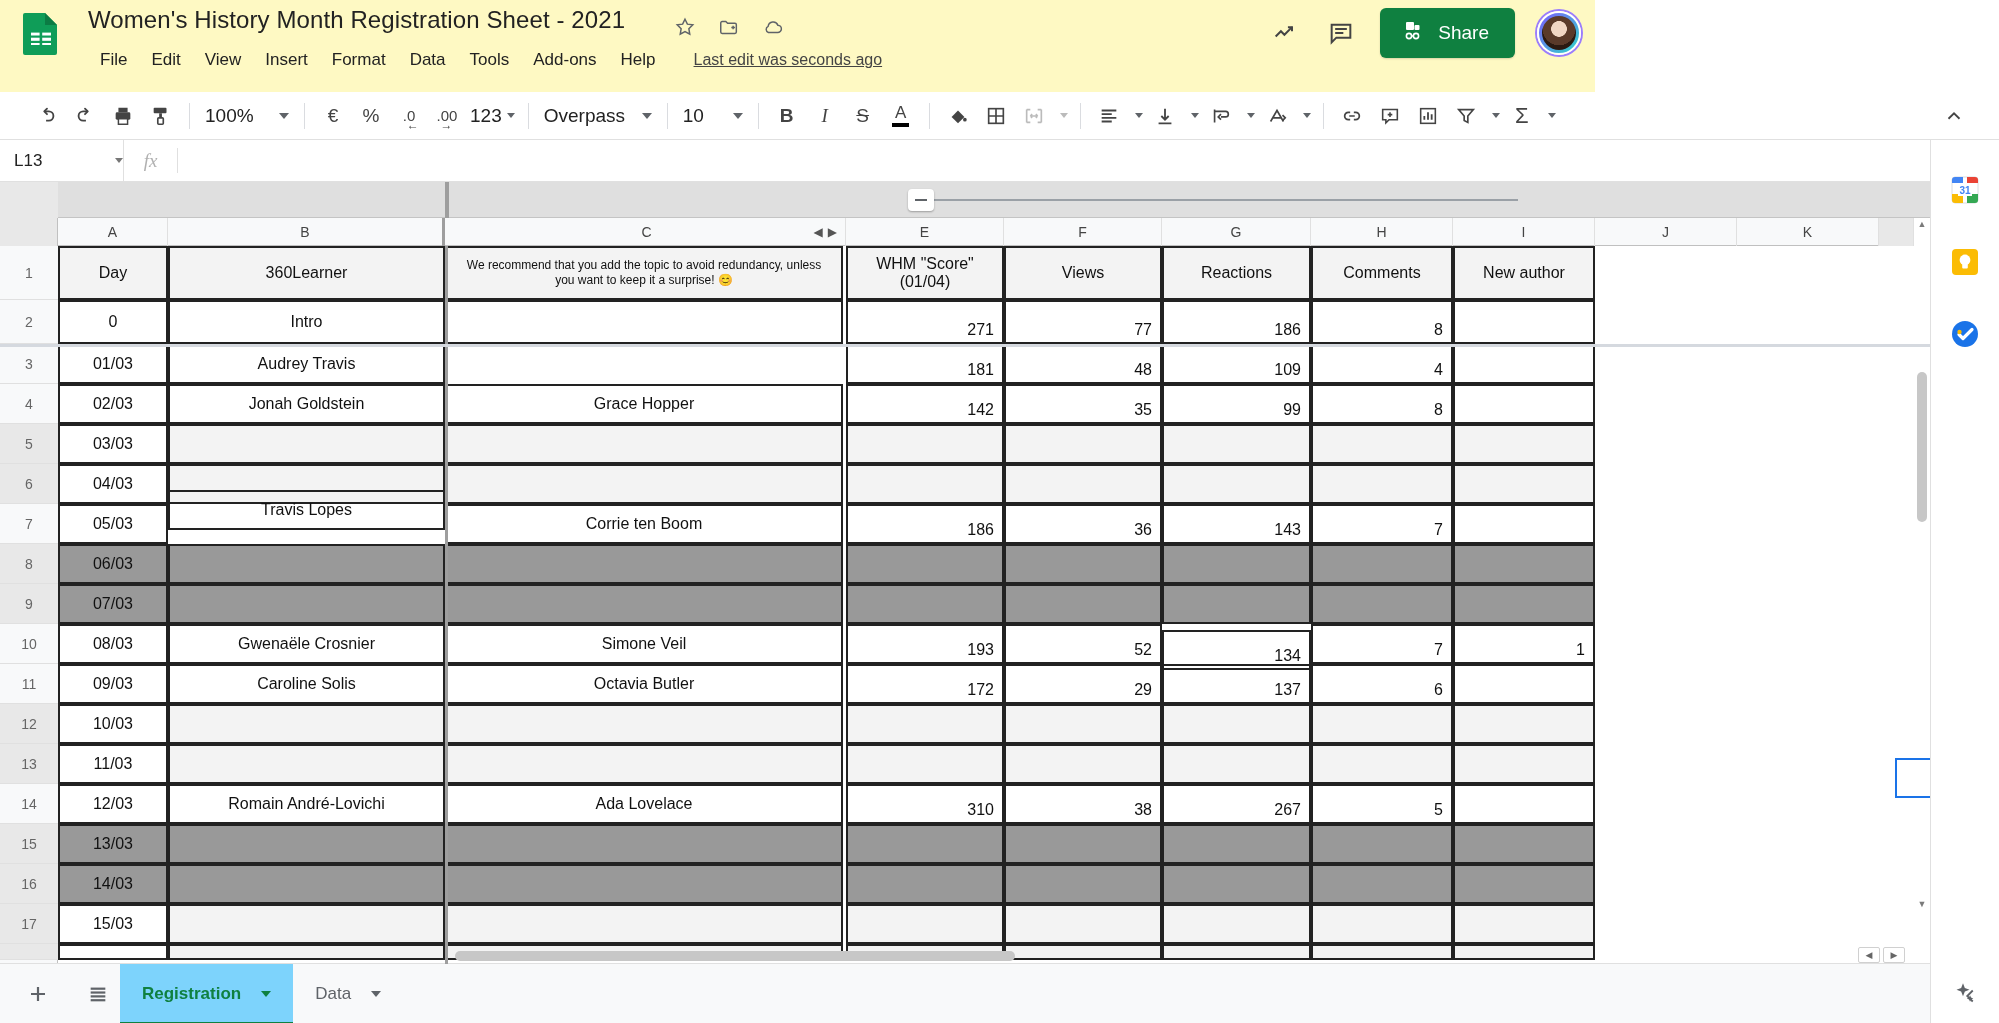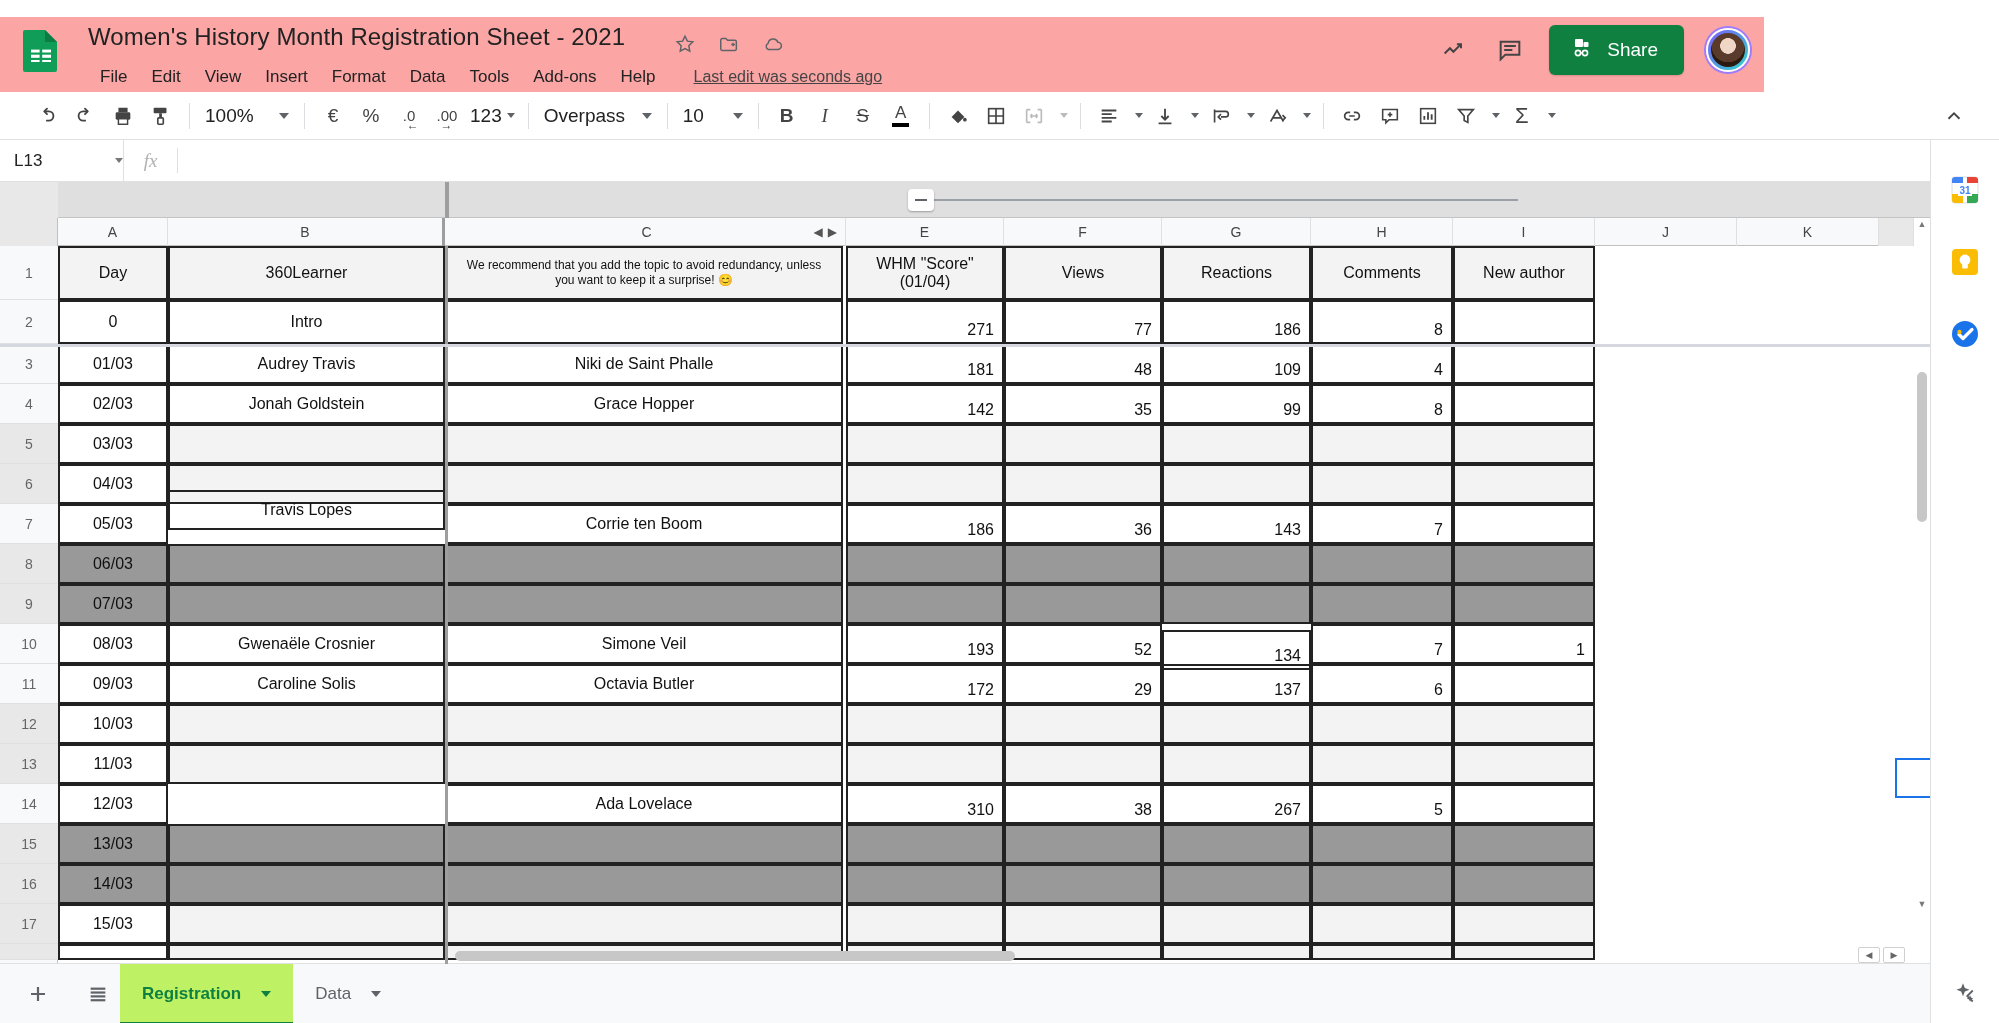--- a/index.html
+++ b/index.html
@@ -7,21 +7,21 @@
     margin: 0; padding: 0;
     width: 1999px; height: 1023px;
     overflow: hidden;
     background: #ffffff;
     font-family: "Liberation Sans", sans-serif;
     -webkit-font-smoothing: antialiased;
   }
   .app { position: relative; width: 1999px; height: 1023px; background:#fff; }
 
   
-  .titlebar { position:absolute; top:17px; left:0; width:1764px; height:92px; background:#fca5a5; }
+  .titlebar { position:absolute; top:0; left:0; width:1595px; height:92px; background:#fef9c3; }
   .logo { position:absolute; left:18px; top:11px; width:46px; height:46px;
           display:flex; align-items:center; justify-content:center; }
   .logo svg { display:block; }
   .doc-title { position:absolute; left:88px; top:6px; font-size:24px; color:#222; letter-spacing:0.1px; white-space:nowrap; }
   .title-icons { position:absolute; left:672px; top:14px; display:flex; gap:18px; align-items:center; }
   .ticon { width:26px; height:26px; color:#5f6368; display:flex; align-items:center; justify-content:center; cursor:pointer; }
   .menubar { position:absolute; left:88px; top:47px; display:flex; gap:0px; align-items:center; }
   .menu-item { font-size:17px; color:#222; padding:3px 12px; cursor:pointer; border-radius:4px; white-space:nowrap;}
   .lastedit { font-size:16px; color:#444; text-decoration:underline; margin-left:26px; white-space:nowrap; cursor:pointer;}
 
@@ -122,21 +122,21 @@
   .sp-icon { width:34px; height:34px; border-radius:6px; display:flex; align-items:flex-start; justify-content:center; cursor:pointer; }
   .sp-expand { position:absolute; bottom:12px; right:18px; color:#5f6368; cursor:pointer; }
 
   
   .bottombar { position:absolute; bottom:0; left:0; width:1930px; height:60px; background:#f8f9fa;
                border-top:1px solid #e0e0e0; display:flex; align-items:center; }
   .bb-btn { width:44px; height:44px; margin-left:16px; border-radius:50%; display:flex; align-items:center;
             justify-content:center; color:#5f6368; cursor:pointer; }
   .sheet-tab { height:60px; display:flex; align-items:center; gap:10px; padding:0 22px; font-size:17px;
                color:#5f6368; cursor:pointer; }
-  .sheet-tab.active { background:#bef264; color:#0f8040; font-weight:bold; box-shadow: 0 -2px 0 #0f8040 inset;}
+  .sheet-tab.active { background:#7dd3fc; color:#0f8040; font-weight:bold; box-shadow: 0 -2px 0 #0f8040 inset;}
   .sheet-tab .caret { border-top-color:#5f6368; }
   .sheet-tab.active .caret { border-top-color:#0f8040; }
   .bb-right { position:absolute; right:18px; bottom:12px; width:36px; height:36px;
               display:flex; align-items:center; justify-content:center; color:#5f6368; cursor:pointer; }
 </style>
 </head>
 <body>
 
 <div class="app">
 
@@ -473,21 +473,20 @@
           <div class="cell b ctr" style="left: 0px; top: 54px; width: 110px; height: 44px;">0</div>
           <div class="cell b ctr" style="left: 110px; top: 54px; width: 277px; height: 44px;">Intro</div>
           <div class="cell b ctr" style="left: 387px; top: 54px; width: 398px; height: 44px;"></div>
           <div class="cell b num" style="left: 788px; top: 54px; width: 158px; height: 44px;">271</div>
           <div class="cell b num" style="left: 946px; top: 54px; width: 158px; height: 44px;">77</div>
           <div class="cell b num" style="left: 1104px; top: 54px; width: 149px; height: 44px;">186</div>
           <div class="cell b num" style="left: 1253px; top: 54px; width: 142px; height: 44px;">8</div>
           <div class="cell b num" style="left: 1395px; top: 54px; width: 142px; height: 44px;"></div>
           <div class="cell b ctr" style="left: 0px; top: 98px; width: 110px; height: 40px;">01/03</div>
           <div class="cell b ctr" style="left: 110px; top: 98px; width: 277px; height: 40px;">Audrey Travis</div>
-          <div class="cell b ctr" style="left: 387px; top: 98px; width: 398px; height: 40px;">Niki de Saint Phalle</div>
           <div class="cell b num" style="left: 788px; top: 98px; width: 158px; height: 40px;">181</div>
           <div class="cell b num" style="left: 946px; top: 98px; width: 158px; height: 40px;">48</div>
           <div class="cell b num" style="left: 1104px; top: 98px; width: 149px; height: 40px;">109</div>
           <div class="cell b num" style="left: 1253px; top: 98px; width: 142px; height: 40px;">4</div>
           <div class="cell b num" style="left: 1395px; top: 98px; width: 142px; height: 40px;"></div>
           <div class="cell b ctr" style="left: 0px; top: 138px; width: 110px; height: 40px;">02/03</div>
           <div class="cell b ctr" style="left: 110px; top: 138px; width: 277px; height: 40px;">Jonah Goldstein</div>
           <div class="cell b ctr" style="left: 387px; top: 138px; width: 398px; height: 40px;">Grace Hopper</div>
           <div class="cell b num" style="left: 788px; top: 138px; width: 158px; height: 40px;">142</div>
           <div class="cell b num" style="left: 946px; top: 138px; width: 158px; height: 40px;">35</div>
@@ -560,20 +559,21 @@
           <div class="cell b num grey" style="left: 1395px; top: 458px; width: 142px; height: 40px;"></div>
           <div class="cell b ctr" style="left: 0px; top: 498px; width: 110px; height: 40px;">11/03</div>
           <div class="cell b ctr grey" style="left: 110px; top: 498px; width: 277px; height: 40px;"></div>
           <div class="cell b ctr grey" style="left: 387px; top: 498px; width: 398px; height: 40px;"></div>
           <div class="cell b num grey" style="left: 788px; top: 498px; width: 158px; height: 40px;"></div>
           <div class="cell b num grey" style="left: 946px; top: 498px; width: 158px; height: 40px;"></div>
           <div class="cell b num grey" style="left: 1104px; top: 498px; width: 149px; height: 40px;"></div>
           <div class="cell b num grey" style="left: 1253px; top: 498px; width: 142px; height: 40px;"></div>
           <div class="cell b num grey" style="left: 1395px; top: 498px; width: 142px; height: 40px;"></div>
           <div class="cell b ctr" style="left: 0px; top: 538px; width: 110px; height: 40px;">12/03</div>
+          <div class="cell b ctr" style="left: 110px; top: 538px; width: 277px; height: 40px;">Romain André-Lovichi</div>
           <div class="cell b ctr" style="left: 387px; top: 538px; width: 398px; height: 40px;">Ada Lovelace</div>
           <div class="cell b num" style="left: 788px; top: 538px; width: 158px; height: 40px;">310</div>
           <div class="cell b num" style="left: 946px; top: 538px; width: 158px; height: 40px;">38</div>
           <div class="cell b num" style="left: 1104px; top: 538px; width: 149px; height: 40px;">267</div>
           <div class="cell b num" style="left: 1253px; top: 538px; width: 142px; height: 40px;">5</div>
           <div class="cell b num" style="left: 1395px; top: 538px; width: 142px; height: 40px;"></div>
           <div class="cell b ctr dark" style="left: 0px; top: 578px; width: 110px; height: 40px;">13/03</div>
           <div class="cell b ctr dark" style="left: 110px; top: 578px; width: 277px; height: 40px;"></div>
           <div class="cell b ctr dark" style="left: 387px; top: 578px; width: 398px; height: 40px;"></div>
           <div class="cell b num dark" style="left: 788px; top: 578px; width: 158px; height: 40px;"></div>

